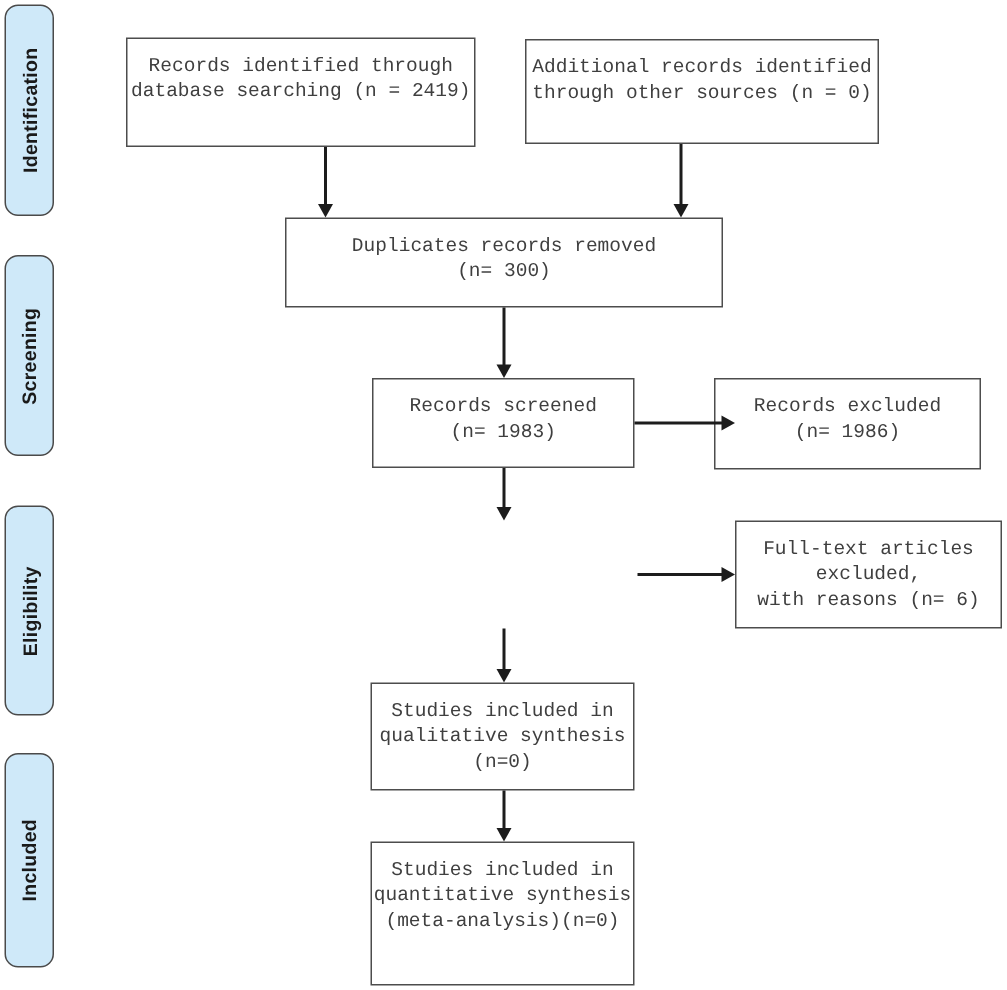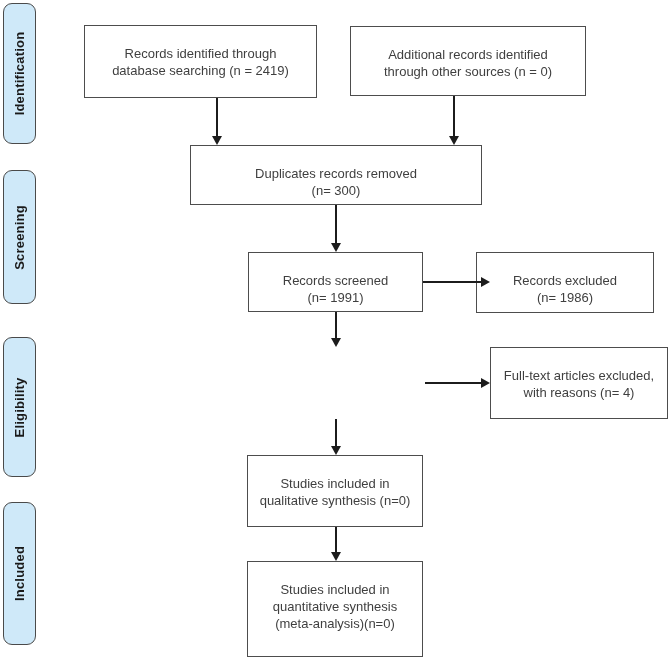--- a/index.html
+++ b/index.html
@@ -44,22 +44,23 @@
   }
 
   
   .fbox {
     position: absolute;
     background: #ffffff;
     border: 1.5px solid var(--box-border);
     display: flex;
     justify-content: center;
     align-items: flex-start;
-    padding-top: 19px;
+    padding-top: 9px;
     text-align: center;
+    font-family: Liberation Mono, monospace;
   }
   .fbox-text {
     font-size: 13px;
     line-height: 17px;
     color: var(--text-color);
     white-space: pre-line;
   }
 
   
   .vline {
@@ -115,32 +116,32 @@
 through other sources (n = 0)</span>
   </div>
 
   <div class="fbox" style="left:190px;top:145px;width:292px;height:60px">
     <span class="fbox-text">Duplicates records removed
 (n= 300)</span>
   </div>
 
   <div class="fbox" style="left:248px;top:252px;width:175px;height:60px">
     <span class="fbox-text">Records screened
-(n= 1991)</span>
+(n= 1983)</span>
   </div>
 
   <div class="fbox" style="left:476px;top:252px;width:178px;height:61px">
     <span class="fbox-text">Records excluded
 (n= 1986)</span>
   </div>
 
 
   <div class="fbox" style="left:490px;top:347px;width:178px;height:72px">
     <span class="fbox-text">Full-text articles excluded,
-with reasons (n= 4)</span>
+with reasons (n= 6)</span>
   </div>
 
   <div class="fbox" style="left:247px;top:455px;width:176px;height:72px">
     <span class="fbox-text">Studies included in
 qualitative synthesis (n=0)</span>
   </div>
 
   <div class="fbox" style="left:247px;top:561px;width:176px;height:96px">
     <span class="fbox-text">Studies included in
 quantitative synthesis

